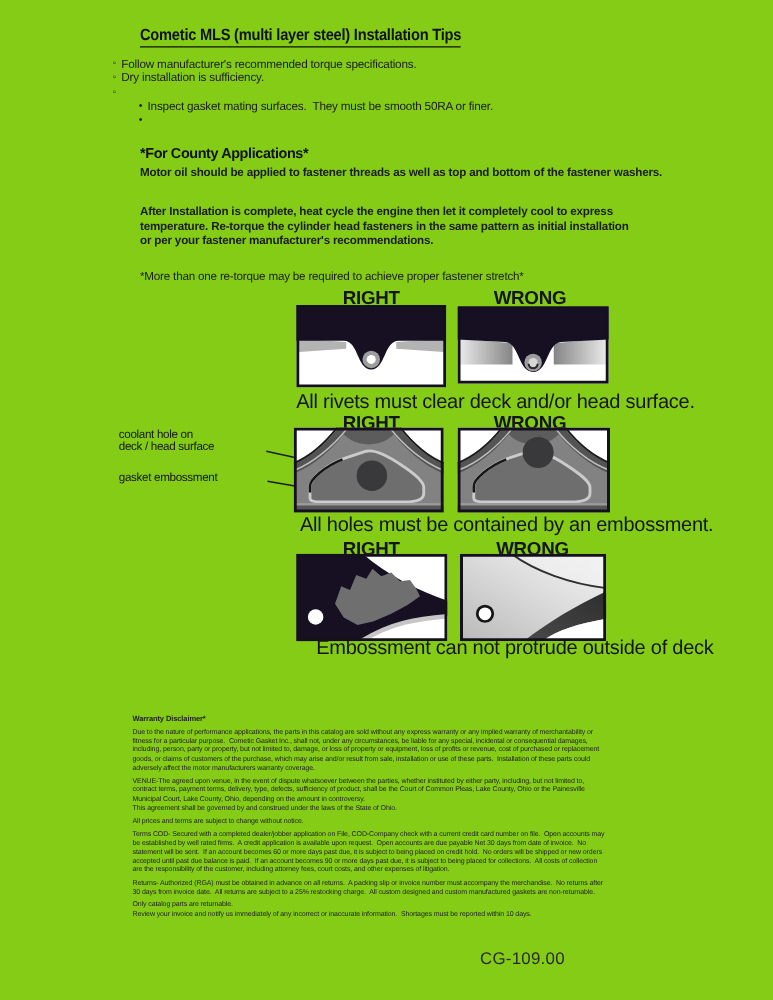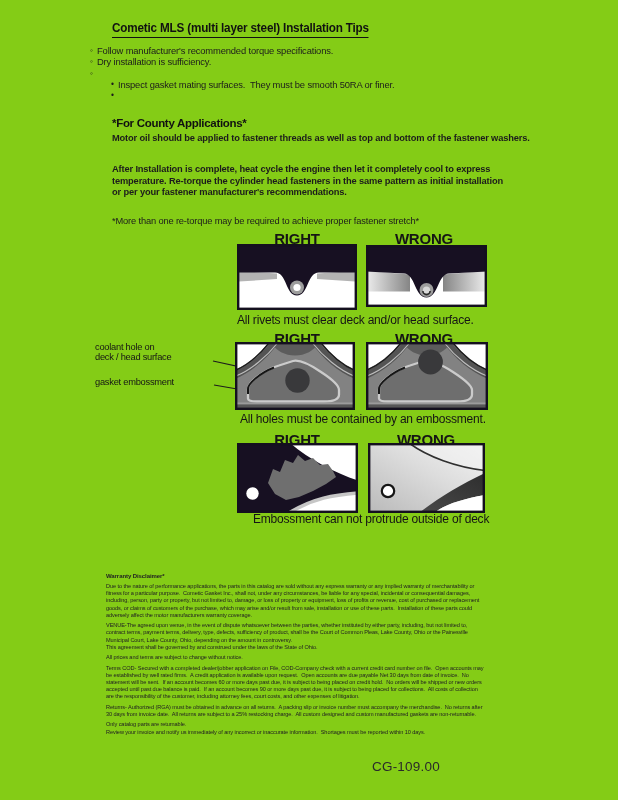--- a/index.html
+++ b/index.html
@@ -23,32 +23,32 @@
   
   .diesel-h{left:112px;top:117px;font-size:11.5px;font-weight:700;color:#111;letter-spacing:-0.3px;white-space:pre;}
   .para{left:112px;width:470px;font-size:9.3px;letter-spacing:-0.15px;}
   .para div{line-height:10.9px;white-space:pre;font-weight:bold;}
   .p1{top:133px;}
   .p2{top:164px;}
   .p2 div{line-height:11.6px;}
   .note{top:204px;font-size:9.3px;letter-spacing:-0.15px;white-space:pre;margin-top:12px;}
   
   .dlabel{width:80px;text-align:center;font-size:15px;font-weight:700;color:#151515;letter-spacing:-0.2px;}
-  .caption{font-size:12px;letter-spacing:-0.2px;color:#151515;white-space:pre;}
+  .caption{font-size:16px;letter-spacing:-0.2px;color:#151515;white-space:pre;}
   .caption div{line-height:10.3px;white-space:pre;}
   .callout{width:116px;text-align:left;font-size:9.3px;letter-spacing:-0.25px;color:#151515;}
   .callout div{line-height:9.8px;white-space:pre;}
   .diagram svg{display:block;}
   
   .legal{left:106px;top:573px;width:420px;font-size:5.6px;letter-spacing:-0.08px;color:#222;}
   .legal-h{font-weight:700;font-size:6px;margin-bottom:4px;white-space:pre;}
   .legal-p{margin-bottom:3.2px;}
   .legal-p div{line-height:7.2px;white-space:pre;}
   
-  .code{left:372px;top:759px;font-size:13.5px;color:#2a2a2a;letter-spacing:0.2px;white-space:pre;}
+  .code{left:384px;top:759px;font-size:13.5px;color:#2a2a2a;letter-spacing:0.2px;white-space:pre;}
 </style>
 </head>
 <body>
 
 <div class="page">
 
   <h1 class="abs title" style="margin:0;"><span class="t-inner">Cometic MLS (multi layer steel) Installation Tips</span></h1>
 
   <div class="abs bullets">
     <div class="b-row"><span class="marker">◦</span><span>Follow manufacturer's recommended torque specifications.</span></div>

